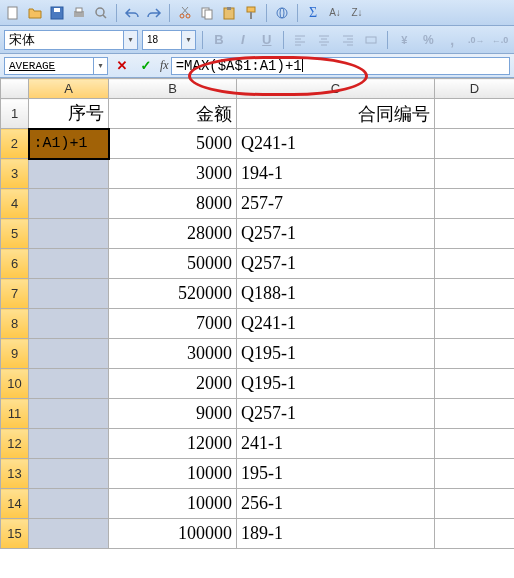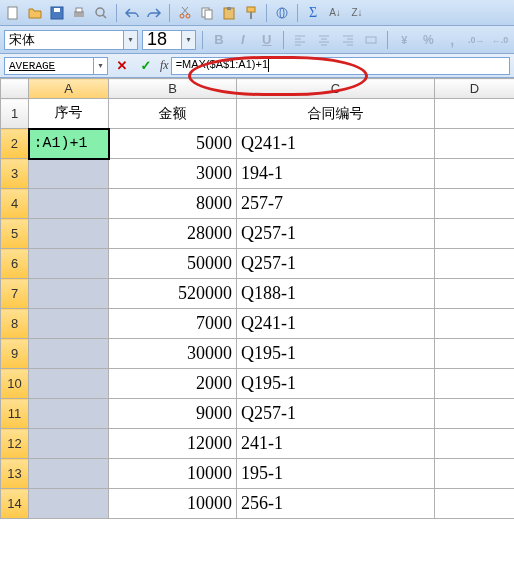--- a/index.html
+++ b/index.html
@@ -9,56 +9,56 @@
   .toolbar-strip { background: linear-gradient(#d6e6f8, #bcd4f0); border-bottom: 1px solid #8aa9d0; display: flex; align-items: center; padding: 2px 4px; gap: 4px; height: 26px; }
   .tb-btn { width: 18px; height: 18px; display: inline-flex; align-items: center; justify-content: center; color: #2a4; cursor: pointer; }
   .tb-btn svg { width: 16px; height: 16px; }
   .tb-sep { width: 1px; height: 18px; background: #8aa9d0; margin: 0 2px; }
   .tb-btn.gray { color: #666; }
   .tb-btn.blue { color: #2a6bd0; }
   .tb-btn.orange { color: #d08020; }
 
   .font-row { background: linear-gradient(#d6e6f8, #bcd4f0); border-bottom: 1px solid #8aa9d0; display: flex; align-items: center; padding: 2px 4px; gap: 4px; height: 28px; }
   .font-name { background: #fff; border: 1px solid #7ba4d8; height: 20px; width: 120px; font-size: 13px; padding: 0 4px; display: flex; align-items: center; }
-  .font-size { background: #fff; border: 1px solid #7ba4d8; height: 20px; width: 40px; font-size: 18px; padding: 0 4px; display: flex; align-items: center; }
+  .font-size { background: #fff; border: 1px solid #7ba4d8; height: 20px; width: 40px; font-size: 10px; padding: 0 4px; display: flex; align-items: center; }
   .dd-arrow { width: 14px; height: 20px; background: #e8f0fa; border: 1px solid #7ba4d8; border-left: none; display: flex; align-items: center; justify-content: center; color: #555; font-size: 8px; }
   .fmt-btn { width: 20px; height: 20px; display: inline-flex; align-items: center; justify-content: center; font-weight: bold; color: #333; cursor: pointer; }
   .fmt-btn.faint { color: #a0b0c8; }
 
   
   .formula-bar { background: linear-gradient(#e8f0fa, #d6e6f8); border-bottom: 1px solid #8aa9d0; display: flex; align-items: center; height: 24px; }
   .name-box { background: #fff; border: 1px solid #7ba4d8; height: 18px; width: 90px; font-size: 11px; padding: 0 4px; display: flex; align-items: center; margin-left: 4px; font-family: "Courier New", monospace; text-decoration: underline; }
   .name-dd { width: 14px; height: 18px; background: #fff; border: 1px solid #7ba4d8; border-left: none; display: flex; align-items: center; justify-content: center; color: #555; font-size: 8px; }
   .fb-btn { width: 20px; height: 18px; display: inline-flex; align-items: center; justify-content: center; font-weight: bold; cursor: pointer; margin-left: 4px; }
   .fb-cancel { color: #c00; }
   .fb-ok { color: #0a0; }
   .fx { font-style: italic; color: #444; font-family: serif; margin-left: 4px; font-size: 12px; }
-  .formula-input { flex: 1; background: #fff; border: 1px solid #7ba4d8; height: 18px; font-size: 11px; padding: 0 4px; margin-left: 2px; margin-right: 4px; font-family: Liberation Sans, sans-serif; display: flex; align-items: flex-start; position: relative; }
+  .formula-input { flex: 1; background: #fff; border: 1px solid #7ba4d8; height: 18px; font-size: 14px; padding: 0 4px; margin-left: 2px; margin-right: 4px; font-family: Liberation Mono, monospace; display: flex; align-items: flex-start; position: relative; }
   .formula-text { white-space: pre; }
   .caret { display: inline-block; width: 1px; height: 14px; background: #000; vertical-align: middle; }
 
   
   .red-circle { position: absolute; border: 3px solid #d62020; border-radius: 50% / 60%; width: 180px; height: 40px; left: 188px; top: 56px; pointer-events: none; z-index: 10; }
 
   
   .grid { position: relative; }
   table { border-collapse: collapse; width: 514px; table-layout: fixed; }
   th, td { border: 1px solid #b0b0b0; height: 30px; font-size: 16px; padding: 0 4px; overflow: hidden; white-space: nowrap; }
   th { background: linear-gradient(#fefefe, #e8e8e8); font-weight: normal; font-size: 13px; height: 20px; color: #333; }
   .col-rh { width: 28px; }
   .col-a { width: 80px; }
   .col-b { width: 128px; }
   .col-c { width: 198px; }
   .col-d { width: 80px; }
   .row-header { background: linear-gradient(#fefefe, #e8e8e8); text-align: center; font-size: 13px; color: #333; }
   .row-header.sel { background: linear-gradient(#ffe090, #ffc84a); }
   th.col-header.sel-partial { background: linear-gradient(#ffe8b0, #ffd070); }
   .cell-sel { background: #c8d0e0; }
-  .active-cell { background: #86efac; border: 2px solid #000 !important; position: relative; margin-top: 9px; }
-  .data-header { font-family: "SimSun","宋体",serif; font-size: 14px; text-align: center; }
+  .active-cell { background: #a16207; border: 2px solid #000 !important; position: relative; margin-top: 9px; }
+  .data-header { font-family: "SimSun","宋体",serif; font-size: 18px; text-align: right; }
   .amount { text-align: right; font-family: "Times New Roman", serif; font-size: 18px; }
   .contract { text-align: left; font-family: "Times New Roman", serif; font-size: 18px; }
   .edit-cell { font-family: "Courier New", monospace; font-size: 15px; text-align: left; }
 
   .container { position: relative; width: 514px; height: 578px; overflow: hidden; }
 </style>
 </head>
 <body>
 <div class="container">
 
@@ -315,17 +315,24 @@
     <td class="contract">195-1</td>
     <td></td>
   </tr>
   <tr>
     <td class="row-header sel">14</td>
     <td class="cell-sel"></td>
     <td class="amount">10000</td>
     <td class="contract">256-1</td>
     <td></td>
   </tr>
+  <tr>
+    <td class="row-header sel">15</td>
+    <td class="cell-sel"></td>
+    <td class="amount">100000</td>
+    <td class="contract">189-1</td>
+    <td></td>
+  </tr>
 </tbody>
       </table>
 </div>
 
 </div>
 
 </body></html>

